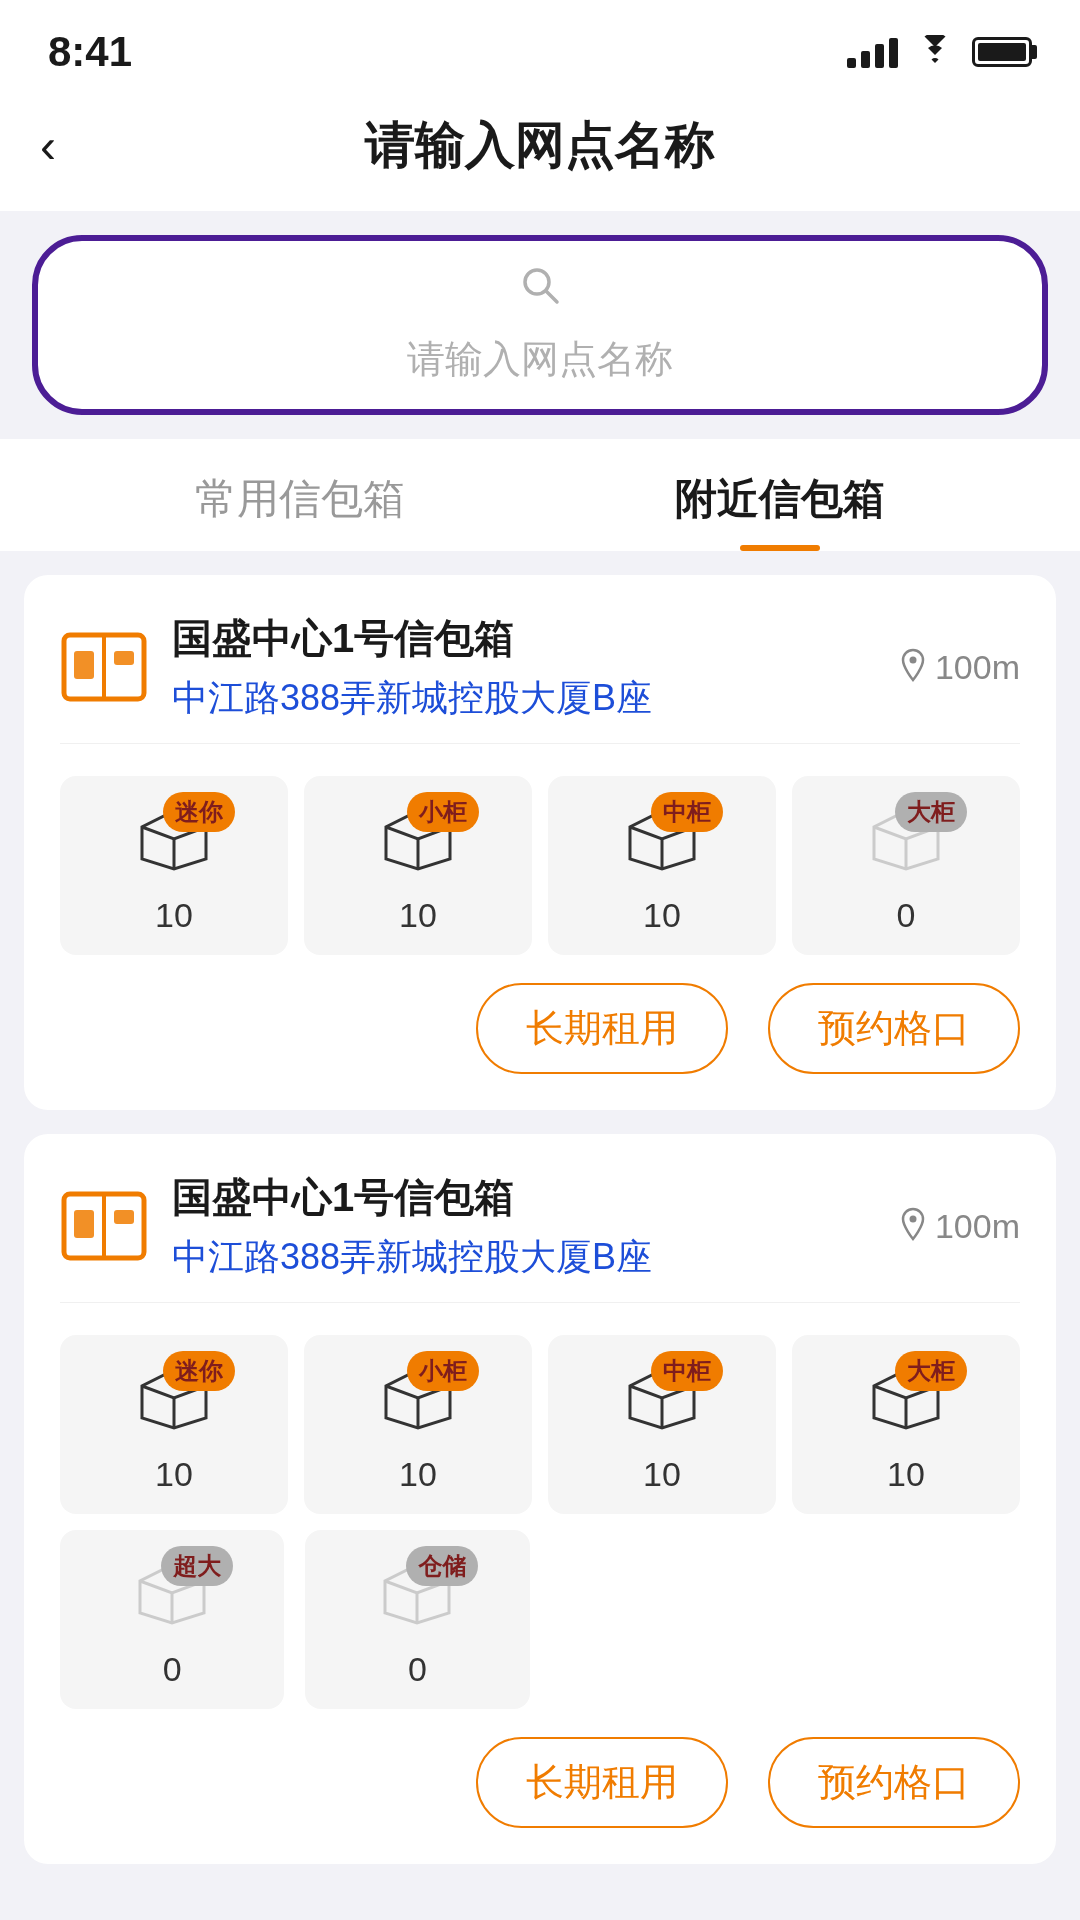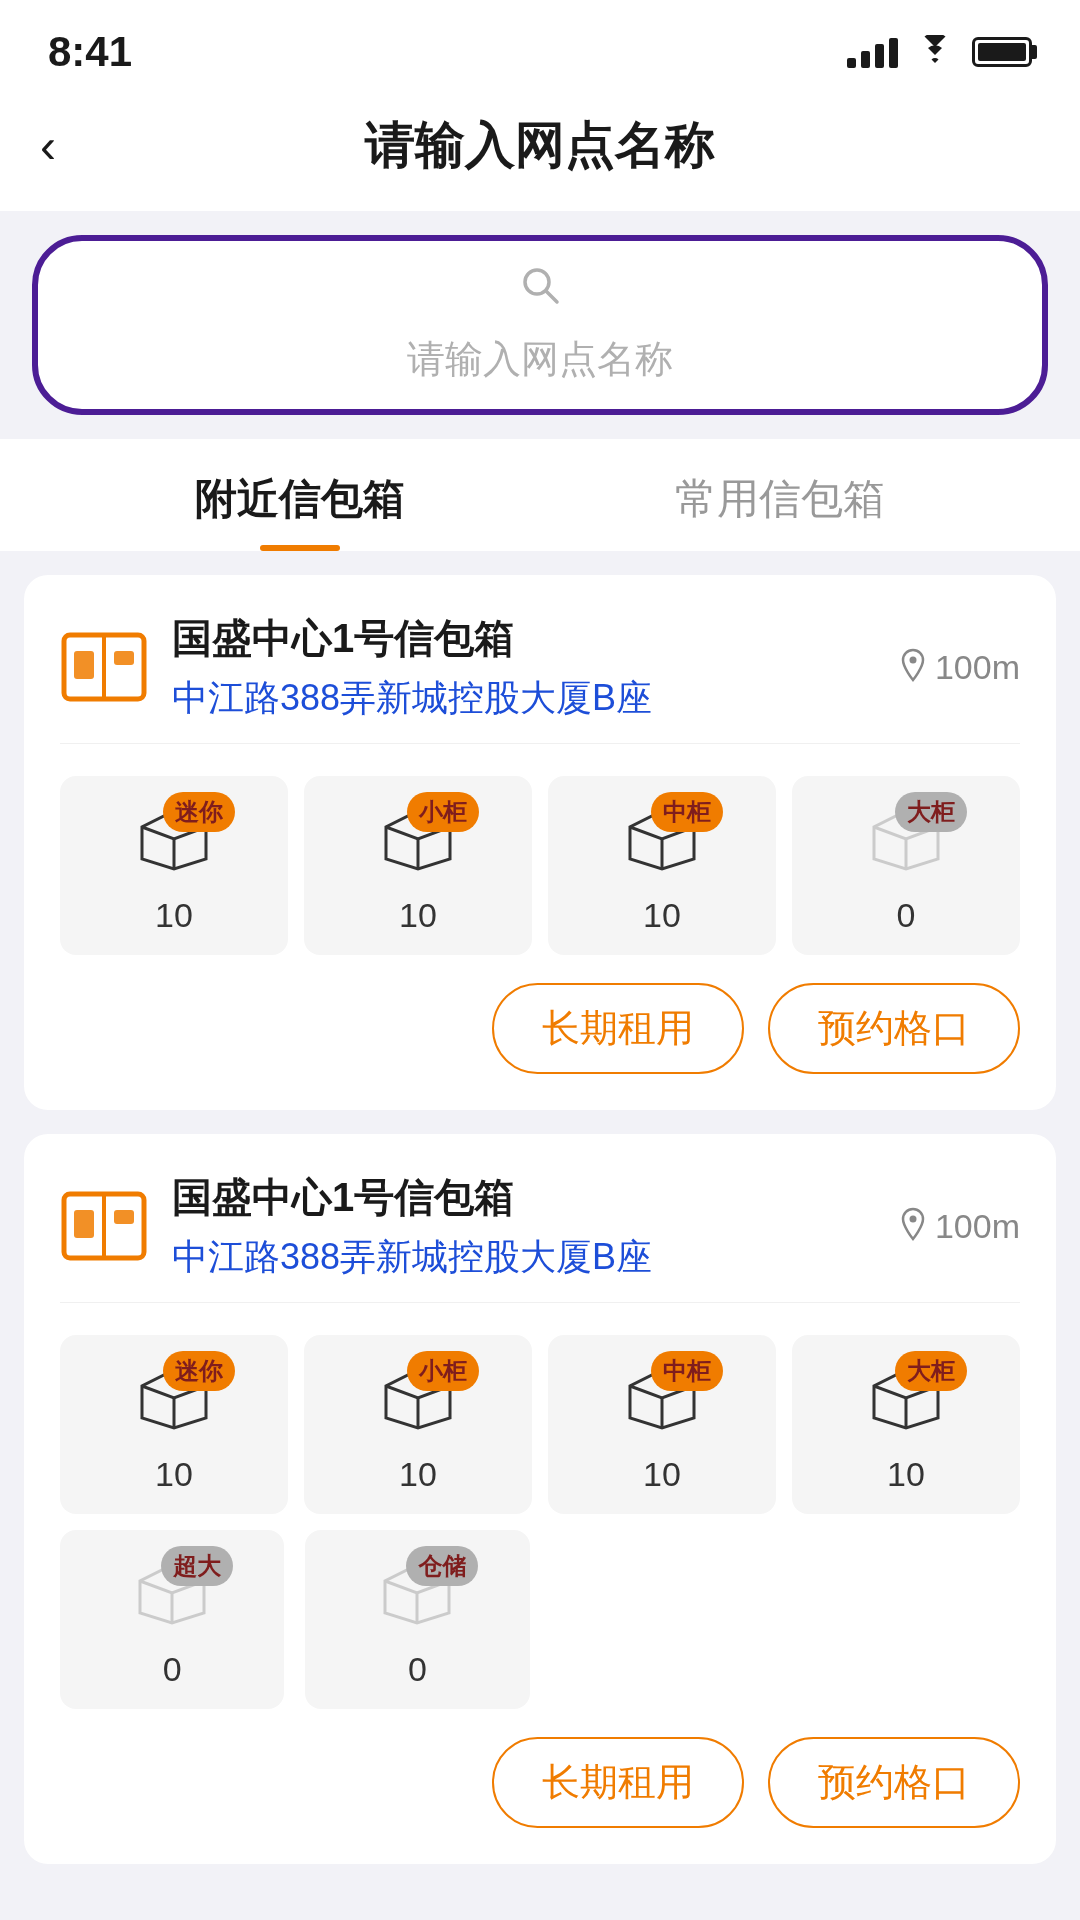--- a/index.html
+++ b/index.html
@@ -250,21 +250,21 @@
 
     .locker-count {
       font-size: 34px;
       color: #333;
       font-weight: 400;
     }
 
     .card-actions {
       display: flex;
       justify-content: flex-end;
-      gap: 24px;
+      gap: 40px;
       margin-top: 8px;
     }
 
     .btn-outline {
       border: 2px solid #f07c00;
       color: #f07c00;
       background: #fff;
       border-radius: 50px;
       padding: 18px 48px;
       font-size: 38px;
@@ -331,22 +331,22 @@
   <span class="search-icon-wrapper">
     <svg width="40" height="40" viewBox="0 0 40 40" fill="none">
       <circle cx="17" cy="17" r="12" stroke="#b0b0b0" stroke-width="3.5"></circle>
       <line x1="26" y1="26" x2="37" y2="37" stroke="#b0b0b0" stroke-width="3.5" stroke-linecap="round"></line>
     </svg>
   </span>
   <span class="search-placeholder">请输入网点名称</span>
 </div>
 
 <div class="tabs">
+  <div class="tab">常用信包箱</div>
   <div class="tab active">附近信包箱</div>
-  <div class="tab">常用信包箱</div>
 </div>
 
 <div class="content">
 
   <div class="card">
     <div class="card-header">
       <div class="card-header-left">
 
         <svg width="88" height="88" viewBox="0 0 88 88">
           <rect x="4" y="12" width="80" height="64" rx="6" fill="none" stroke="#f07c00" stroke-width="5"></rect>

